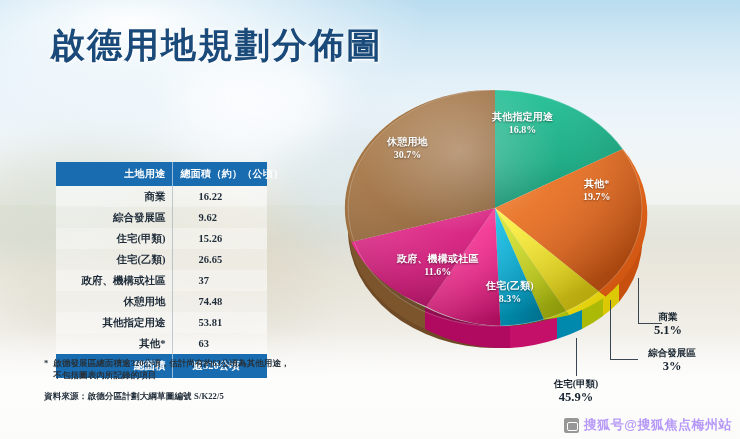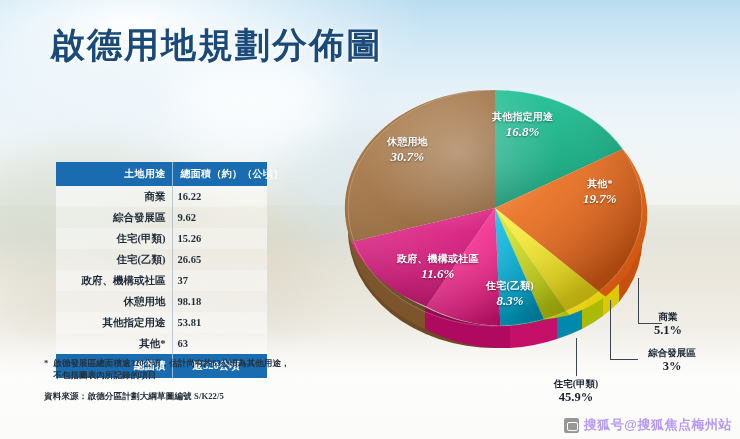--- a/index.html
+++ b/index.html
@@ -113,21 +113,21 @@
 
   .land-table tbody td {
     font-size: 10.5px;
     color: #1e2b38;
     padding: 3.5px 6px 3.5px 0;
     background: rgba(255,255,255,.60);
     white-space: nowrap;
   }
   .land-table tbody tr:nth-child(even) td { background: rgba(255,255,255,.46); }
   .land-table tbody td.td-use  { text-align: right; font-weight: bold; }
-  .land-table tbody td.td-area { text-align: left; padding-left: 5px; border-left: 1px solid rgba(120,150,175,.45); font-weight: bold; }
+  .land-table tbody td.td-area { text-align: left; padding-left: 26px; border-left: 1px solid rgba(120,150,175,.45); font-weight: bold; }
 
   .land-table tfoot td {
     background: #1a6cb0;
     color: #ffffff;
     font-size: 10.5px;
     font-weight: bold;
     padding: 5px 6px 5px 0;
     white-space: nowrap;
   }
   .land-table tfoot td.tf-use  { text-align: right; }
@@ -174,21 +174,21 @@
     color: #ffffff;
     font-family: "Liberation Serif", "DejaVu Serif", serif;
     font-weight: bold;
     text-align: center;
     line-height: 1.25;
     text-shadow: 0 1px 2px rgba(0,0,0,.45);
     white-space: nowrap;
     pointer-events: none;
   }
   .slice-label .lb-name { display: block; font-size: 10px; letter-spacing: .2px; }
-  .slice-label .lb-pct  { display: block; font-size: 13px; font-style: italic; }
+  .slice-label .lb-pct  { display: block; font-size: 10px; }
 
   .lp-rec  { left: 52px;  top: 78px;  }
   .lp-osu  { left: 157px; top: 53px;  }
   .lp-oth  { left: 248px; top: 120px; }
   .lp-gic  { left: 62px;  top: 195px; }
   .lp-rb   { left: 151px; top: 222px; }
 
   
   .callouts {
     position: absolute; inset: 0;
@@ -293,21 +293,21 @@
         <tr>
           <td class="td-use">住宅(乙類)</td>
           <td class="td-area">26.65</td>
         </tr>
         <tr>
           <td class="td-use">政府、機構或社區</td>
           <td class="td-area">37</td>
         </tr>
         <tr>
           <td class="td-use">休憩用地</td>
-          <td class="td-area">98.18</td>
+          <td class="td-area">74.48</td>
         </tr>
         <tr>
           <td class="td-use">其他指定用途</td>
           <td class="td-area">53.81</td>
         </tr>
         <tr>
           <td class="td-use">其他*</td>
           <td class="td-area">63</td>
         </tr>
       </tbody>

